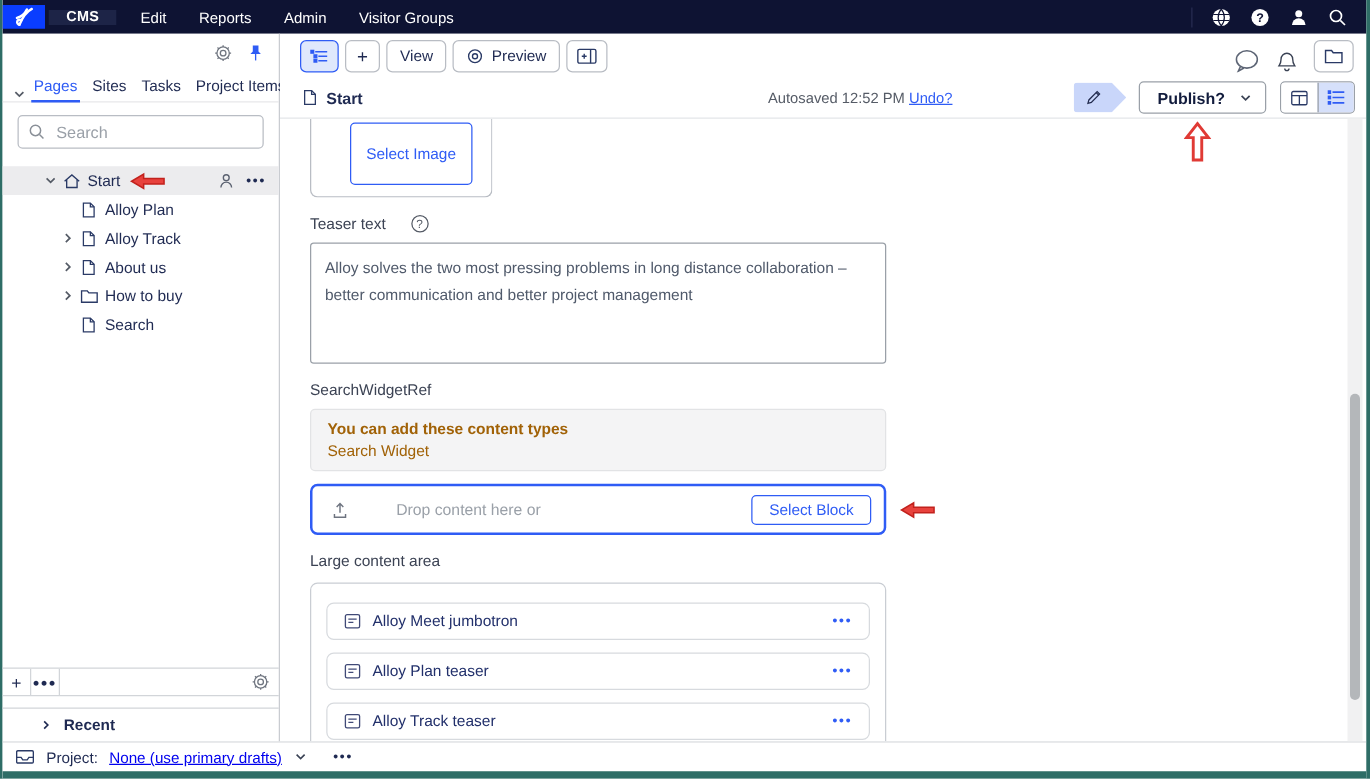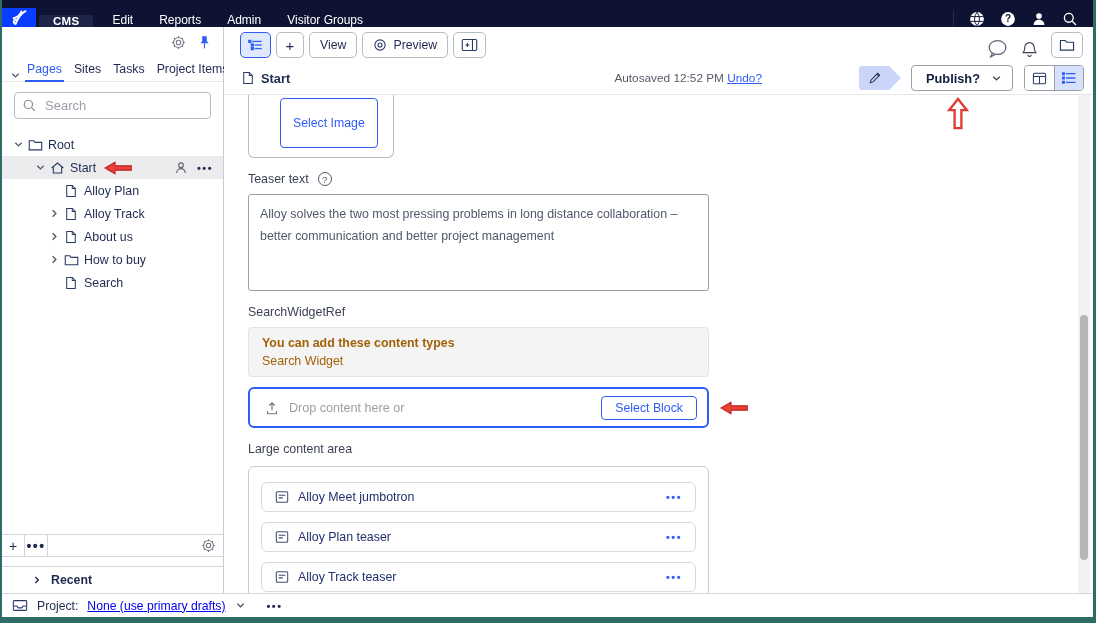--- a/index.html
+++ b/index.html
@@ -1,21 +1,21 @@
 <!DOCTYPE html>
 <html><head>
 <meta charset="utf-8">
 <style>
   * { margin:0; padding:0; box-sizing:border-box; }
   body { background:#2e6d66; font-family:"Liberation Sans", sans-serif; }
   .frame { width:1096px; height:623px; background:#fff; position:relative; overflow:hidden;
            border-left:2px solid #2e6d66; border-right:3px solid #2e6d66; }
 
   
-  .topbar { height:27px; background:#0e1333; display:flex; align-items:flex-end; color:#fff; }
+  .topbar { height:27px; background:#0e1333; display:flex; align-items:center; color:#fff; }
   .logo { width:34px; background:#0a3dff; display:flex; align-items:center; justify-content:center; }
   .product { background:#1d2447; padding:0 14px; display:flex; align-items:center; font-weight:bold;
              font-size:11.5px; margin-left:3px; letter-spacing:.3px; }
   .menu { display:flex; align-items:center; font-size:12px; margin-left:6px; }
   .menu-item { padding:0 13px; }
   .topbar-right { margin-left:auto; display:flex; align-items:center; gap:15px; padding:0 15px;
                   border-left:1px solid #272c52; }
 
   
   .workspace { display:flex; height:566px; }
@@ -75,31 +75,31 @@
                  color:#121c3d; margin-right:11px; }
   .seg-group { display:flex; border:1px solid #9aa0a8; border-radius:4px; overflow:hidden; height:26px; }
   .seg { width:29px; display:flex; align-items:center; justify-content:center; background:#fff; }
   .seg.active { background:#d6e0fa; border-left:1px solid #9aa0a8; }
 
   .content { position:relative; height:498px; overflow:hidden; padding-left:24px; }
   .si-box { width:146px; border:1px solid #b9bdc4; border-top:none; border-radius:0 0 6px 6px;
             padding:3px 0 9px 31px; }
   .btn-blue-outline { display:inline-block; border:1.5px solid #2f5cf5; border-radius:4px; color:#2f5cf5;
                       font-size:12.3px; padding:17px 12px; background:#fff; }
-  .field-label { margin-top:14px; font-size:12.4px; color:#3c4354; display:flex; align-items:center; gap:9px; }
+  .field-label { margin-top:14px; font-size:12.4px; color:#3c4354; display:flex; align-items:center; gap:20px; }
   .q-circle { width:14px; height:14px; border:1px solid #555b66; border-radius:50%; font-size:9.5px;
               display:inline-flex; align-items:center; justify-content:center; color:#555b66; }
   .teaser-area { display:block; margin-top:8px; width:461px; height:97px; border:1px solid #9aa0a8;
                  border-radius:3px; padding:8px 11px; font-size:12.4px; line-height:22px; color:#505a6b;
                  resize:none; font-family:inherit; background:#fff; outline:none; }
   .info-box { margin-top:8px; width:461px; background:#f4f4f5; border:1px solid #e2e3e5; border-radius:4px;
               padding:8px 13px; font-size:12.4px; color:#a16207; }
   .info-title { font-weight:bold; margin-bottom:4px; }
   .drop-zone { position:relative; margin-top:10px; width:461px; height:41px; border:2px solid #2f5cf5;
-               border-radius:6px; display:flex; align-items:center; padding:0 10px 0 14px; background:#fff; }
+               border-radius:6px; display:flex; align-items:center; padding:0 10px 0 14px; background:#fff;gap:28px; }
   .drop-text { color:#9aa0a8; font-size:12.6px; margin-left:9px; }
   .select-block { margin-left:auto; border:1.5px solid #2f5cf5; border-radius:4px; color:#2f5cf5;
                   font-size:12.3px; padding:4px 13px; background:#fff; }
   .anno-right { position:absolute; right:-42px; top:11px; }
   .lca-container { margin-top:10px; width:461px; border:1px solid #c9cdd3; border-radius:6px; padding:15px 12px; }
   .block-card { height:30px; border:1px solid #d7dade; border-radius:6px; display:flex; align-items:center;
                 padding:0 13px; margin-bottom:10px; background:#fff; }
   .block-label { margin-left:9px; font-size:12.4px; color:#22306b; }
   .card-dots { margin-left:auto; color:#2f5cf5; font-size:11px; letter-spacing:1.5px; font-weight:bold; }
 
@@ -201,33 +201,20 @@
             <svg width="15" height="15" viewBox="0 0 20 20" fill="none" stroke="#8a9098" stroke-width="1.6">
                 <circle cx="8.5" cy="8.5" r="5.5"></circle>
                 <path d="M12.8 12.8 L17 17"></path>
               </svg>
           </span>
           <input class="search" placeholder="Search" style="">
         </div>
       </div>
 
       <div class="tree">
-        <div class="trow pl0">
-          <span class="chev">
-            <svg width="11" height="11" viewBox="0 0 12 12" fill="none" stroke="#555b66" stroke-width="1.5">
-                <path d="M2.5 4 L6 7.5 L9.5 4"></path>
-              </svg>
-            </span>
-          <span class="ticon">
-            <svg width="15" height="14" viewBox="0 0 18 16" fill="none" stroke="#2a3a66" stroke-width="1.3">
-                <path d="M1.5 2.8 h5.5 l1.5 2 h8 v9 h-15 z"></path>
-              </svg>
-            </span>
-          <span>Root</span>
-        </div>
 
         <div class="trow selected pl1">
           <span class="chev">
             <svg width="11" height="11" viewBox="0 0 12 12" fill="none" stroke="#555b66" stroke-width="1.5">
                 <path d="M2.5 4 L6 7.5 L9.5 4"></path>
               </svg>
             </span>
           <span class="ticon">
             <svg width="15" height="14" viewBox="0 0 18 16" fill="none" stroke="#2a3a66" stroke-width="1.3">
                 <path d="M2 8 L9 2 L16 8"></path>

